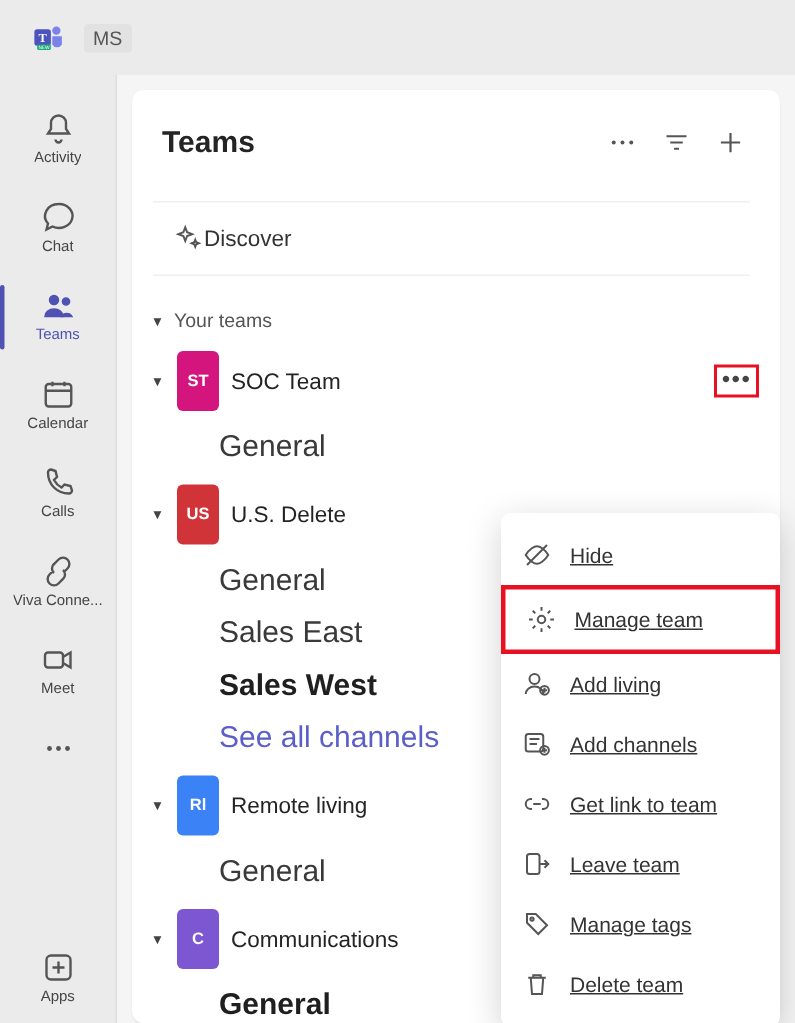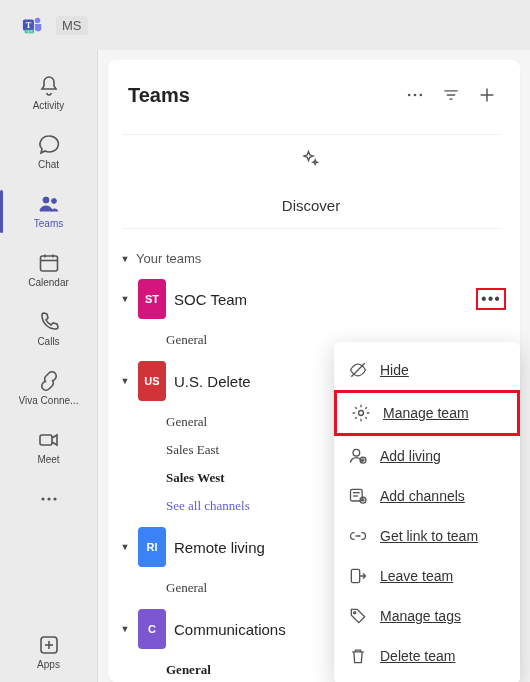--- a/index.html
+++ b/index.html
@@ -31,21 +31,21 @@
     color: #555;
     padding: 2px 6px;
     background: #e2e2e2;
     border-radius: 3px;
   }
   .main {
     display: flex;
     height: calc(100% - 50px);
   }
   .rail {
-    width: 98px;
+    width: 78px;
     background: #ebebeb;
     border-right: 1px solid #ddd;
     display: flex;
     flex-direction: column;
     align-items: center;
     padding-top: 14px;
   }
   .rail-item {
     width: 100%;
     display: flex;
@@ -115,26 +115,25 @@
     cursor: pointer;
     margin-left: 10px;
     color: #555;
   }
   .discover {
     margin: 10px 20px 16px 14px;
     padding: 14px 14px;
     background: #fff;
     display: flex;
     align-items: center;
-    gap: 28px;
+    gap: 0;
     font-size: 15px;
     color: #333;
     border-top: 1px solid #f0f0f0;
     border-bottom: 1px solid #f0f0f0;
-    flex-direction: column;
   }
   .section-header {
     display: flex;
     align-items: center;
     gap: 6px;
     font-size: 13px;
     color: #555;
     padding: 6px 0 6px 12px;
   }
   .caret {
@@ -178,24 +177,23 @@
     color: #444;
     letter-spacing: 1px;
   }
   .red-box {
     border: 2px solid #e81123;
   }
   .channel-row {
     display: flex;
     align-items: center;
     padding: 6px 14px 6px 58px;
-    font-size: 13px;
+    font-size: 20px;
     color: #3a3a3a;
     cursor: pointer;
-    font-family: Liberation Serif, serif;
   }
   .channel-row.active {
     background: #fff;
   }
   .channel-row.bold { font-weight: 700; color: #1f1f1f; }
   .channel-row.link { color: #5b5fc7; }
   
   .menu {
     position: absolute;
     left: 334px;

